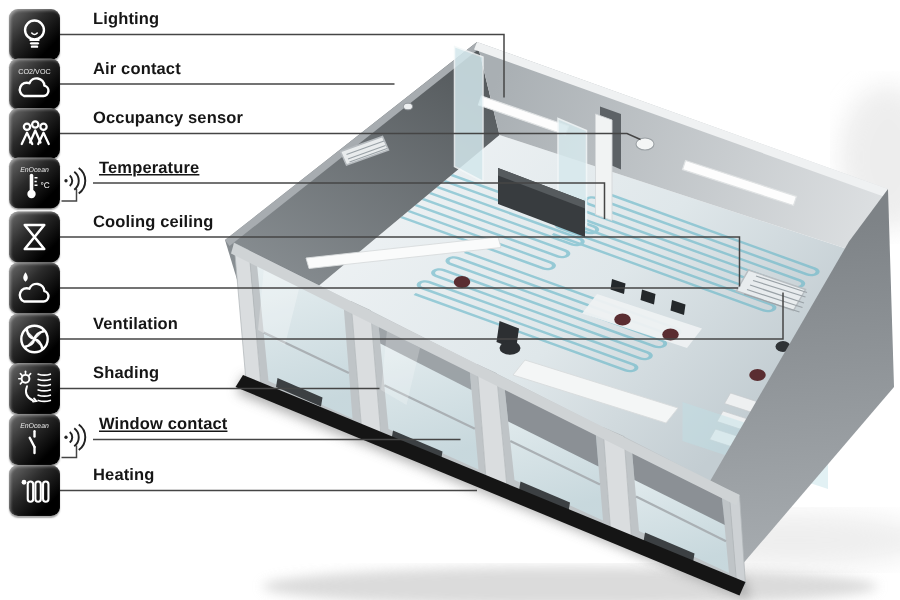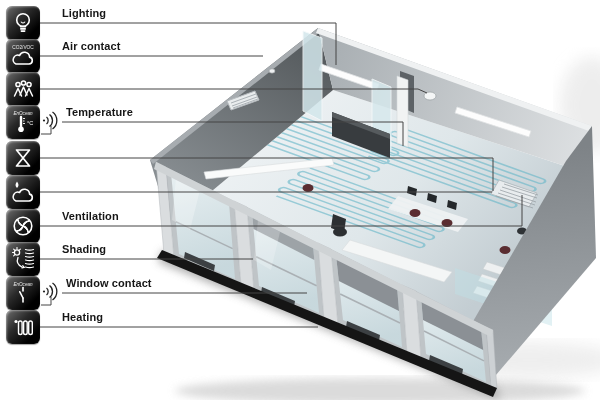--- a/index.html
+++ b/index.html
@@ -6,21 +6,21 @@
   .stage{position:relative;width:600px;height:400px;background:#fff;overflow:hidden;
          font-family:"Liberation Sans",sans-serif;}
   .scene-svg{position:absolute;left:0;top:0;}
   .legend{position:absolute;left:0;top:0;width:600px;height:308px;pointer-events:none;border-radius:21px;}
   .tile{position:absolute;left:6px;width:34px;height:34px;border-radius:6px;
         background:linear-gradient(135deg,#6e6e6e 0%,#2a2a2a 40%,#000 78%);
         box-shadow:inset 1px 1px 2px rgba(255,255,255,.4), 0 1px 1px rgba(0,0,0,.35);}
   .tile svg{position:absolute;left:3px;top:3px;}
   .lbl{position:absolute;left:62px;font-weight:700;font-size:11px;color:#161616;
        white-space:nowrap;letter-spacing:.1px;}
-  .lbl.shift{left:66px;}
+  .lbl.shift{left:66px;text-decoration:underline;}
   .sig{position:absolute;left:40px;}
 </style>
 </head>
 <body>
 
 <div class="stage">
 
   <svg class="scene-svg" width="600" height="400" viewBox="0 0 600 400">
     <defs>
       <linearGradient id="gL" x1="300" y1="40" x2="190" y2="210" gradientUnits="userSpaceOnUse">
@@ -213,20 +213,21 @@
     <div class="tile" style="top:72px">
       <svg width="28" height="28" viewBox="0 0 28 28" fill="none" stroke="#fff" stroke-width="1.5" stroke-linecap="round" stroke-linejoin="round">
         <circle cx="9" cy="9.5" r="2.1"></circle>
           <circle cx="14.5" cy="8" r="2.1"></circle>
           <circle cx="20" cy="9.5" r="2.1"></circle>
         <path d="M5.5 21 l3.5 -7.5 l3.5 7.5"></path>
         <path d="M11 20 l3.5 -8 l3.5 8"></path>
         <path d="M16.5 21 l3.5 -7.5 l3.5 7.5"></path>
       </svg>
     </div>
+    <div class="lbl" style="top:73px">Occupancy sensor</div>
 
     <div class="tile" style="top:105px">
       <svg width="28" height="28" viewBox="0 0 28 28">
         <text x="14" y="6.5" text-anchor="middle" font-size="4.6" font-style="italic" fill="#fff" opacity=".9" font-family="Liberation Sans, sans-serif">EnOcean</text>
         <line x1="12" y1="9" x2="12" y2="19.5" stroke="#fff" stroke-width="2.4" stroke-linecap="round"></line>
         <circle cx="12" cy="21.3" r="2.8" fill="#fff"></circle>
         <g stroke="#fff" stroke-width=".9">
             <line x1="14" y1="10.5" x2="16" y2="10.5"></line>
             <line x1="14" y1="13" x2="15.5" y2="13"></line>
             <line x1="14" y1="15.5" x2="16" y2="15.5"></line>
@@ -243,20 +244,21 @@
         <path d="M12.5 3 a10.5 10.5 0 0 1 0 17"></path>
       </g>
     </svg>
     <div class="lbl shift" style="top:106px">Temperature</div>
 
     <div class="tile" style="top:141px">
       <svg width="28" height="28" viewBox="0 0 28 28">
         <path d="M7.5 6 H20.5 L7.5 22 H20.5 Z" fill="none" stroke="#fff" stroke-width="1.7" stroke-linejoin="round"></path>
       </svg>
     </div>
+    <div class="lbl" style="top:142px">Cooling ceiling</div>
 
     <div class="tile" style="top:175px">
       <svg width="28" height="28" viewBox="0 0 28 28">
         <path d="M8 3.5 c2 2.8 2 4.6 0 6.4 c-2 -1.8 -2 -3.6 0 -6.4 z" fill="#fff"></path>
         <path d="M7 23 h13 a3.5 3.5 0 0 0 .6 -6.9 a5.2 5.2 0 0 0 -10 -1.6 a4.1 4.1 0 0 0 -3.6 8.5 Z" fill="none" stroke="#fff" stroke-width="1.6" stroke-linejoin="round"></path>
       </svg>
     </div>
 
     <div class="tile" style="top:209px">
       <svg width="28" height="28" viewBox="0 0 28 28" fill="none" stroke="#fff" stroke-linecap="round">

